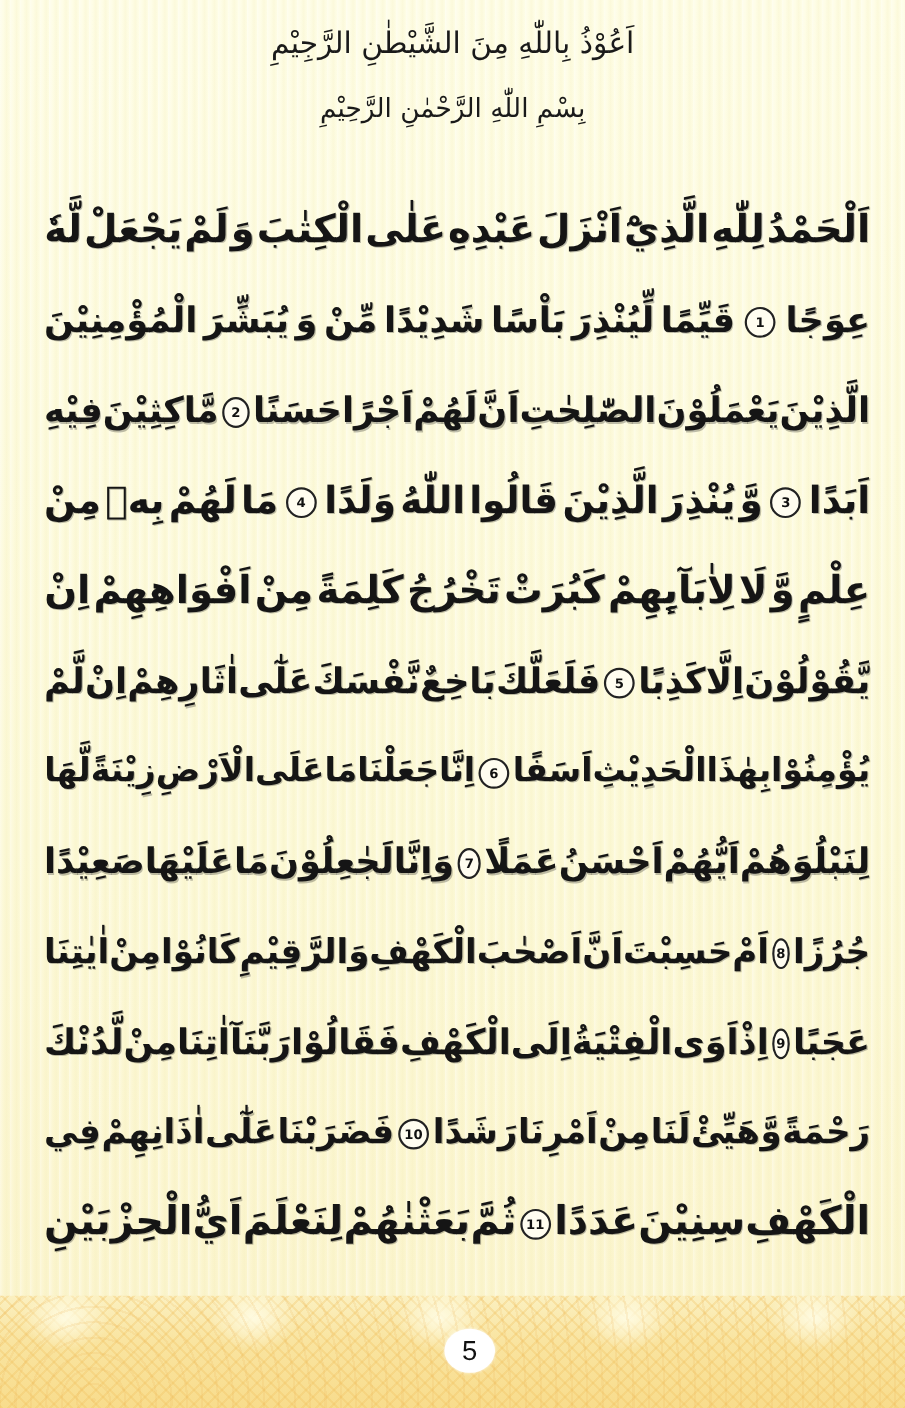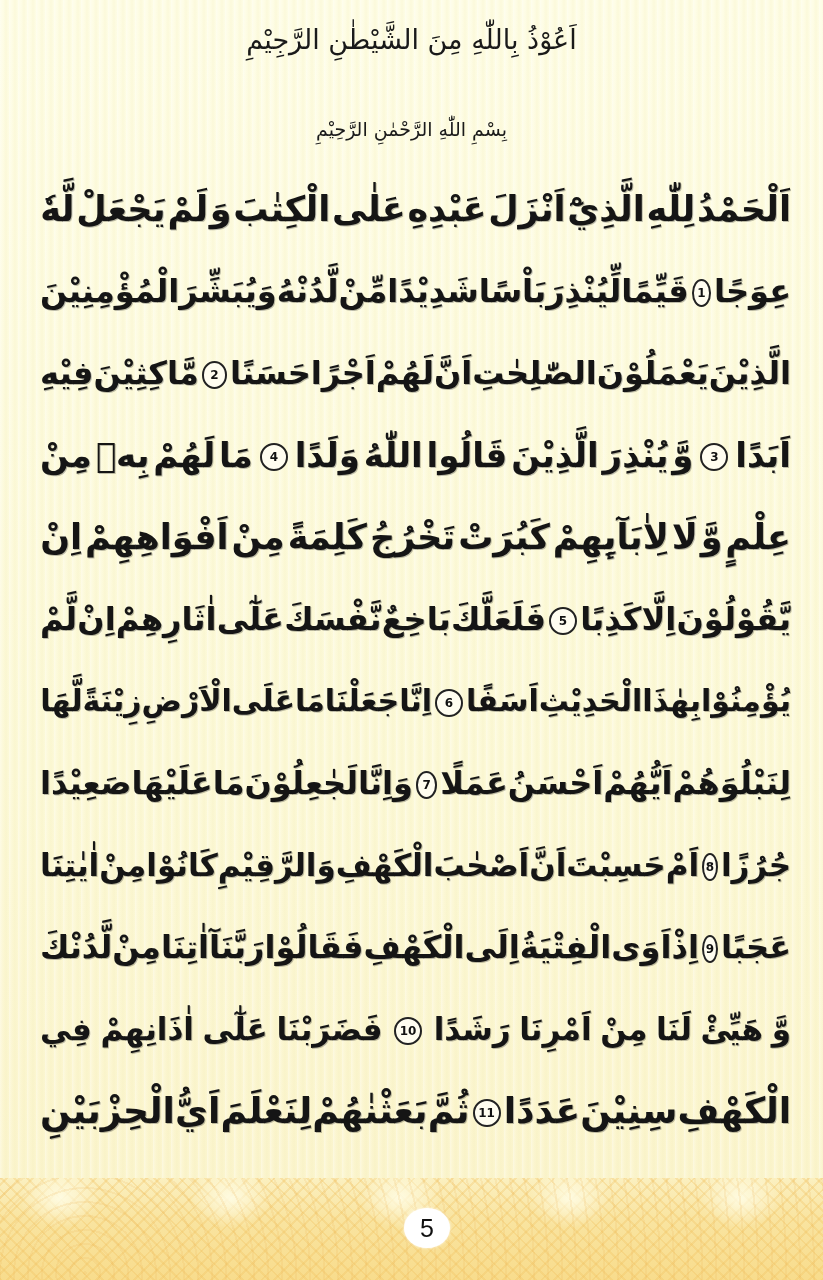--- a/index.html
+++ b/index.html
@@ -26,21 +26,21 @@
     .header-line {
       position: absolute;
       left: 0; width: 823px;
       text-align: center;
       direction: rtl;
       font-family: "DejaVu Sans", sans-serif;
       color: #1a1a1a;
       white-space: nowrap;
     }
     .taawwudh { top: 24px; font-size: 27px; }
-    .basmala { top: 84px; font-size: 19px; margin-top: 34px; }
+    .basmala { top: 84px; font-size: 24px; }
 
     .body-text {
       position: absolute;
       left: 40px; right: 32px;
       top: 168px;
       direction: rtl;
     }
     .line {
       height: 82px;
       line-height: 82px;
@@ -142,21 +142,20 @@
         <span class="word">لَّهٗ</span>
       </div>
       <div class="line" style="font-size: 32px;">
         <span class="word">عِوَجًا</span>
         <span class="ayah-marker">1</span>
         <span class="word">قَيِّمًا</span>
         <span class="word">لِّيُنْذِرَ</span>
         <span class="word">بَاْسًا</span>
         <span class="word">شَدِيْدًا</span>
         <span class="word">مِّنْ</span>
-        <span class="word">لَّدُنْهُ</span>
         <span class="word">وَ</span>
         <span class="word">يُبَشِّرَ</span>
         <span class="word">الْمُؤْمِنِيْنَ</span>
       </div>
       <div class="line" style="font-size: 32px;">
         <span class="word">الَّذِيْنَ</span>
         <span class="word">يَعْمَلُوْنَ</span>
         <span class="word">الصّٰلِحٰتِ</span>
         <span class="word">اَنَّ</span>
         <span class="word">لَهُمْ</span>
@@ -255,20 +254,21 @@
         <span class="word">الْفِتْيَةُ</span>
         <span class="word">اِلَى</span>
         <span class="word">الْكَهْفِ</span>
         <span class="word">فَقَالُوْا</span>
         <span class="word">رَبَّنَآ</span>
         <span class="word">اٰتِنَا</span>
         <span class="word">مِنْ</span>
         <span class="word">لَّدُنْكَ</span>
       </div>
       <div class="line" style="font-size: 31px;">
+        <span class="word">رَحْمَةً</span>
         <span class="word">وَّ</span>
         <span class="word">هَيِّئْ</span>
         <span class="word">لَنَا</span>
         <span class="word">مِنْ</span>
         <span class="word">اَمْرِنَا</span>
         <span class="word">رَشَدًا</span>
         <span class="ayah-marker">10</span>
         <span class="word">فَضَرَبْنَا</span>
         <span class="word">عَلٰٓى</span>
         <span class="word">اٰذَانِهِمْ</span>

